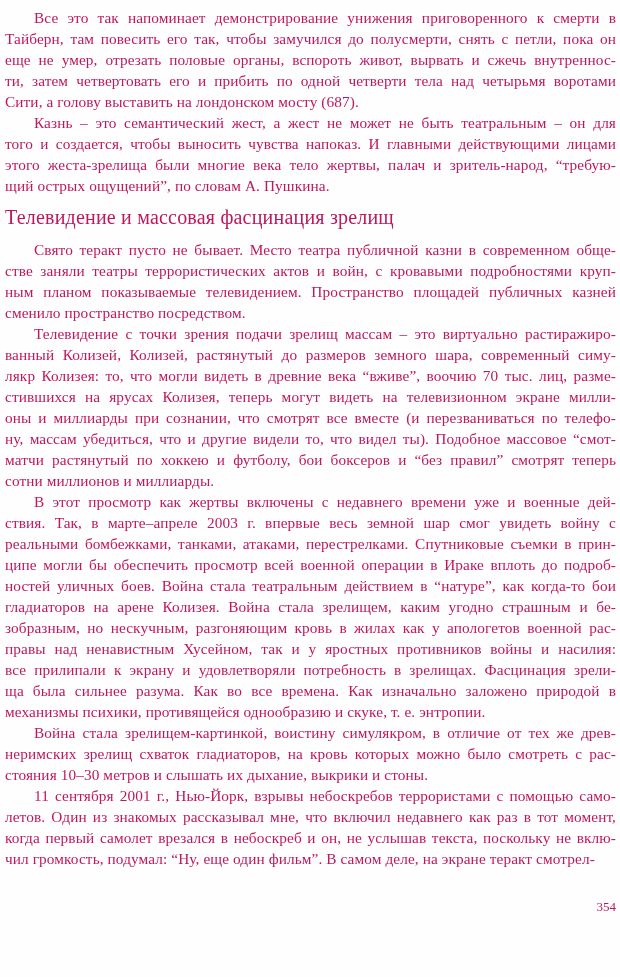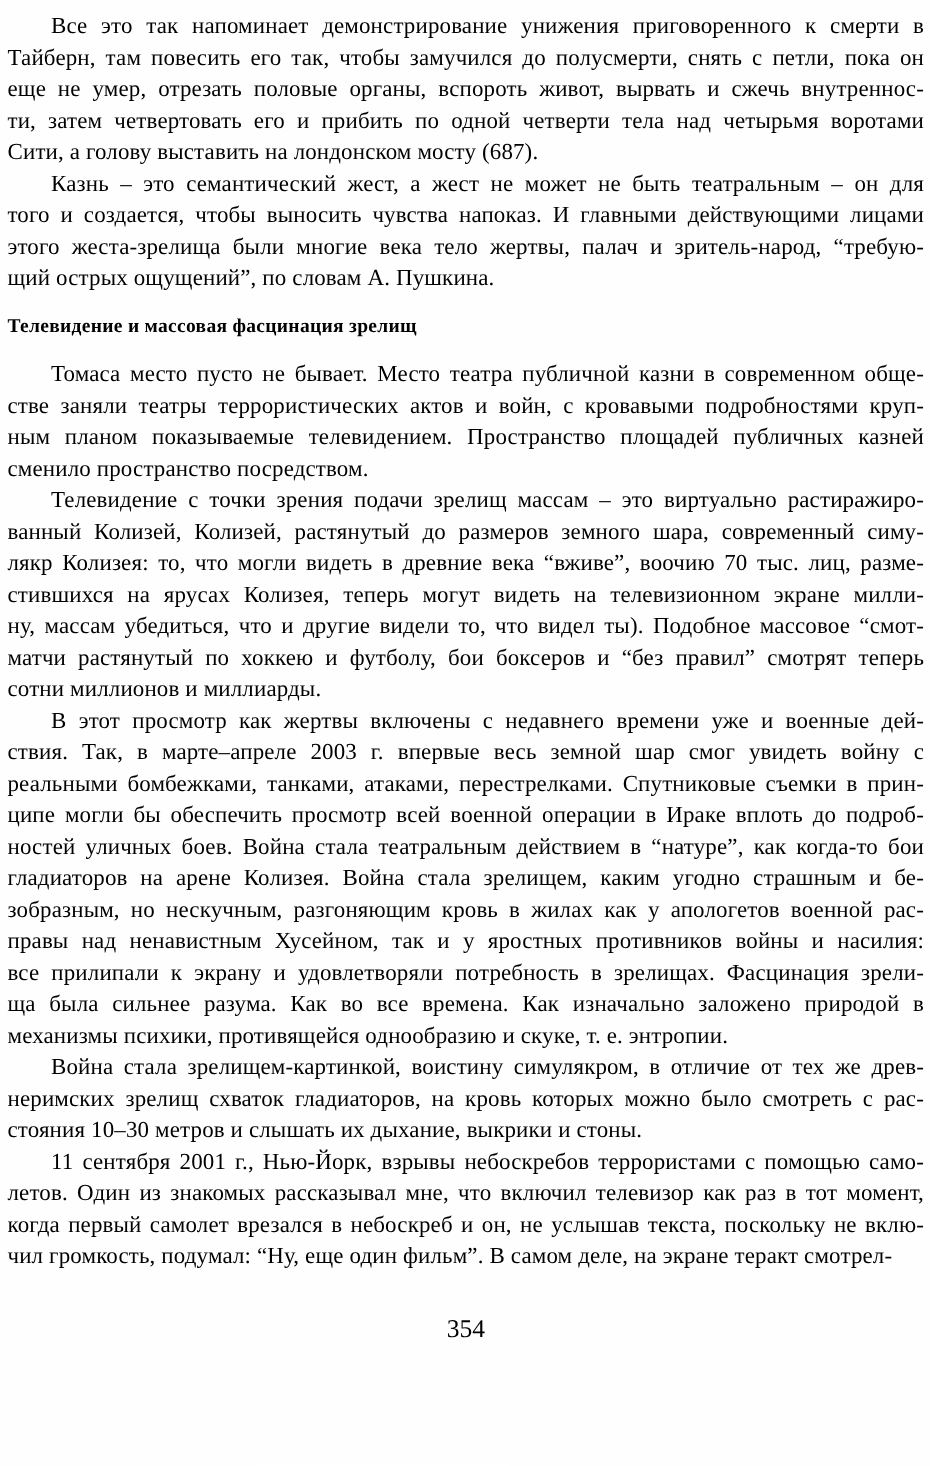--- a/index.html
+++ b/index.html
@@ -6,21 +6,21 @@
     margin: 0;
     padding: 0;
     background: #ffffff;
   }
   .book-page {
     position: relative;
     width: 620px;
     height: 977px;
     box-sizing: border-box;
     background: #fefefe;
-    color: #000000;
+    color: #be185d;
     font-family: "Liberation Serif", "DejaVu Serif", serif;
     padding: 7px 4px 0 5px;
     overflow: hidden;
   }
   .tline {
     font-size: 15.3px;
     line-height: 21px;
     text-align: justify;
     text-align-last: justify;
     -moz-text-align-last: justify;
@@ -29,30 +29,30 @@
   }
   .tline.first {
     text-indent: 29px;
   }
   .tline.last {
     text-align-last: left;
     -moz-text-align-last: left;
   }
   .section-heading {
     font-family: "Liberation Serif", "DejaVu Serif", serif;
-    font-weight: 700;
-    font-size: 13px;
+    font-weight: 400;
+    font-size: 20px;
     line-height: 24px;
     margin: 9px 0 10px 0;
     letter-spacing: 0.2px;
   }
   .page-number {
     margin-top: 27px;
-    text-align: center;
-    font-size: 17px;
+    text-align: right;
+    font-size: 13px;
     line-height: 22px;
   }
 </style>
 </head>
 <body>
 
 <div class="book-page">
   <div>
       <div>
         <div class="tline first">Все это так напоминает  демонстрирование унижения приговоренного к смерти в</div>
@@ -64,30 +64,31 @@
       <div>
         <div class="tline first">Казнь – это семантический жест, а жест не может не быть театральным – он для</div>
         <div class="tline">того и создается, чтобы выносить чувства напоказ. И главными действующими лицами</div>
         <div class="tline">этого жеста-зрелища были многие века тело жертвы, палач и зритель-народ, “требую-</div>
         <div class="tline last">щий острых ощущений”,  по словам А. Пушкина.</div>
       </div>
     </div>
   <h1 class="section-heading">Телевидение и массовая фасцинация зрелищ</h1>
   <div>
       <div>
-        <div class="tline first">Томаса место пусто не бывает. Место театра публичной казни в современном обще-</div>
+        <div class="tline first">Свято теракт пусто не бывает. Место театра публичной казни в современном обще-</div>
         <div class="tline">стве заняли театры террористических актов и войн, с кровавыми подробностями круп-</div>
         <div class="tline">ным планом показываемые телевидением. Пространство площадей публичных казней</div>
         <div class="tline last">сменило пространство посредством.</div>
       </div>
       <div>
         <div class="tline first">Телевидение с точки зрения подачи зрелищ массам – это виртуально растиражиро-</div>
         <div class="tline">ванный Колизей, Колизей, растянутый до размеров земного шара, современный симу-</div>
         <div class="tline">лякр Колизея: то, что могли видеть в древние века “вживе”, воочию 70 тыс. лиц, разме-</div>
         <div class="tline">стившихся на ярусах Колизея,  теперь могут видеть на телевизионном экране милли-</div>
+        <div class="tline">оны и миллиарды при сознании, что смотрят все вместе (и перезваниваться по телефо-</div>
         <div class="tline">ну, массам убедиться, что и другие видели то, что видел ты). Подобное массовое “смот-</div>
         <div class="tline">матчи растянутый по хоккею и футболу, бои боксеров и “без правил” смотрят теперь</div>
         <div class="tline last">сотни миллионов и миллиарды.</div>
       </div>
       <div>
         <div class="tline first">В этот просмотр как жертвы включены с недавнего времени уже и военные дей-</div>
         <div class="tline">ствия. Так, в марте–апреле 2003 г.  впервые весь земной шар смог увидеть  войну с</div>
         <div class="tline">реальными бомбежками, танками, атаками, перестрелками. Спутниковые съемки в прин-</div>
         <div class="tline">ципе могли бы обеспечить просмотр всей военной операции в Ираке вплоть до подроб-</div>
         <div class="tline">ностей уличных боев. Война стала театральным действием в “натуре”, как когда-то бои</div>
@@ -98,19 +99,19 @@
         <div class="tline">ща была сильнее разума. Как во все времена. Как изначально заложено природой в</div>
         <div class="tline last">механизмы психики, противящейся однообразию и скуке, т. е. энтропии.</div>
       </div>
       <div>
         <div class="tline first">Война стала зрелищем-картинкой, воистину симулякром, в отличие от тех же древ-</div>
         <div class="tline">неримских зрелищ схваток гладиаторов, на кровь которых можно было смотреть с рас-</div>
         <div class="tline last">стояния 10–30 метров и слышать их дыхание, выкрики и стоны.</div>
       </div>
       <div>
         <div class="tline first">11 сентября 2001 г., Нью-Йорк, взрывы небоскребов террористами с помощью само-</div>
-        <div class="tline">летов. Один из знакомых рассказывал мне, что включил телевизор как раз в тот момент,</div>
+        <div class="tline">летов. Один из знакомых рассказывал мне, что включил недавнего как раз в тот момент,</div>
         <div class="tline">когда первый самолет врезался в небоскреб и он, не услышав текста, поскольку не вклю-</div>
         <div class="tline last">чил громкость, подумал: “Ну, еще один фильм”. В самом деле, на экране теракт смотрел-</div>
       </div>
     </div>
   <div class="page-number">354</div>
 </div>
 
 </body></html>

